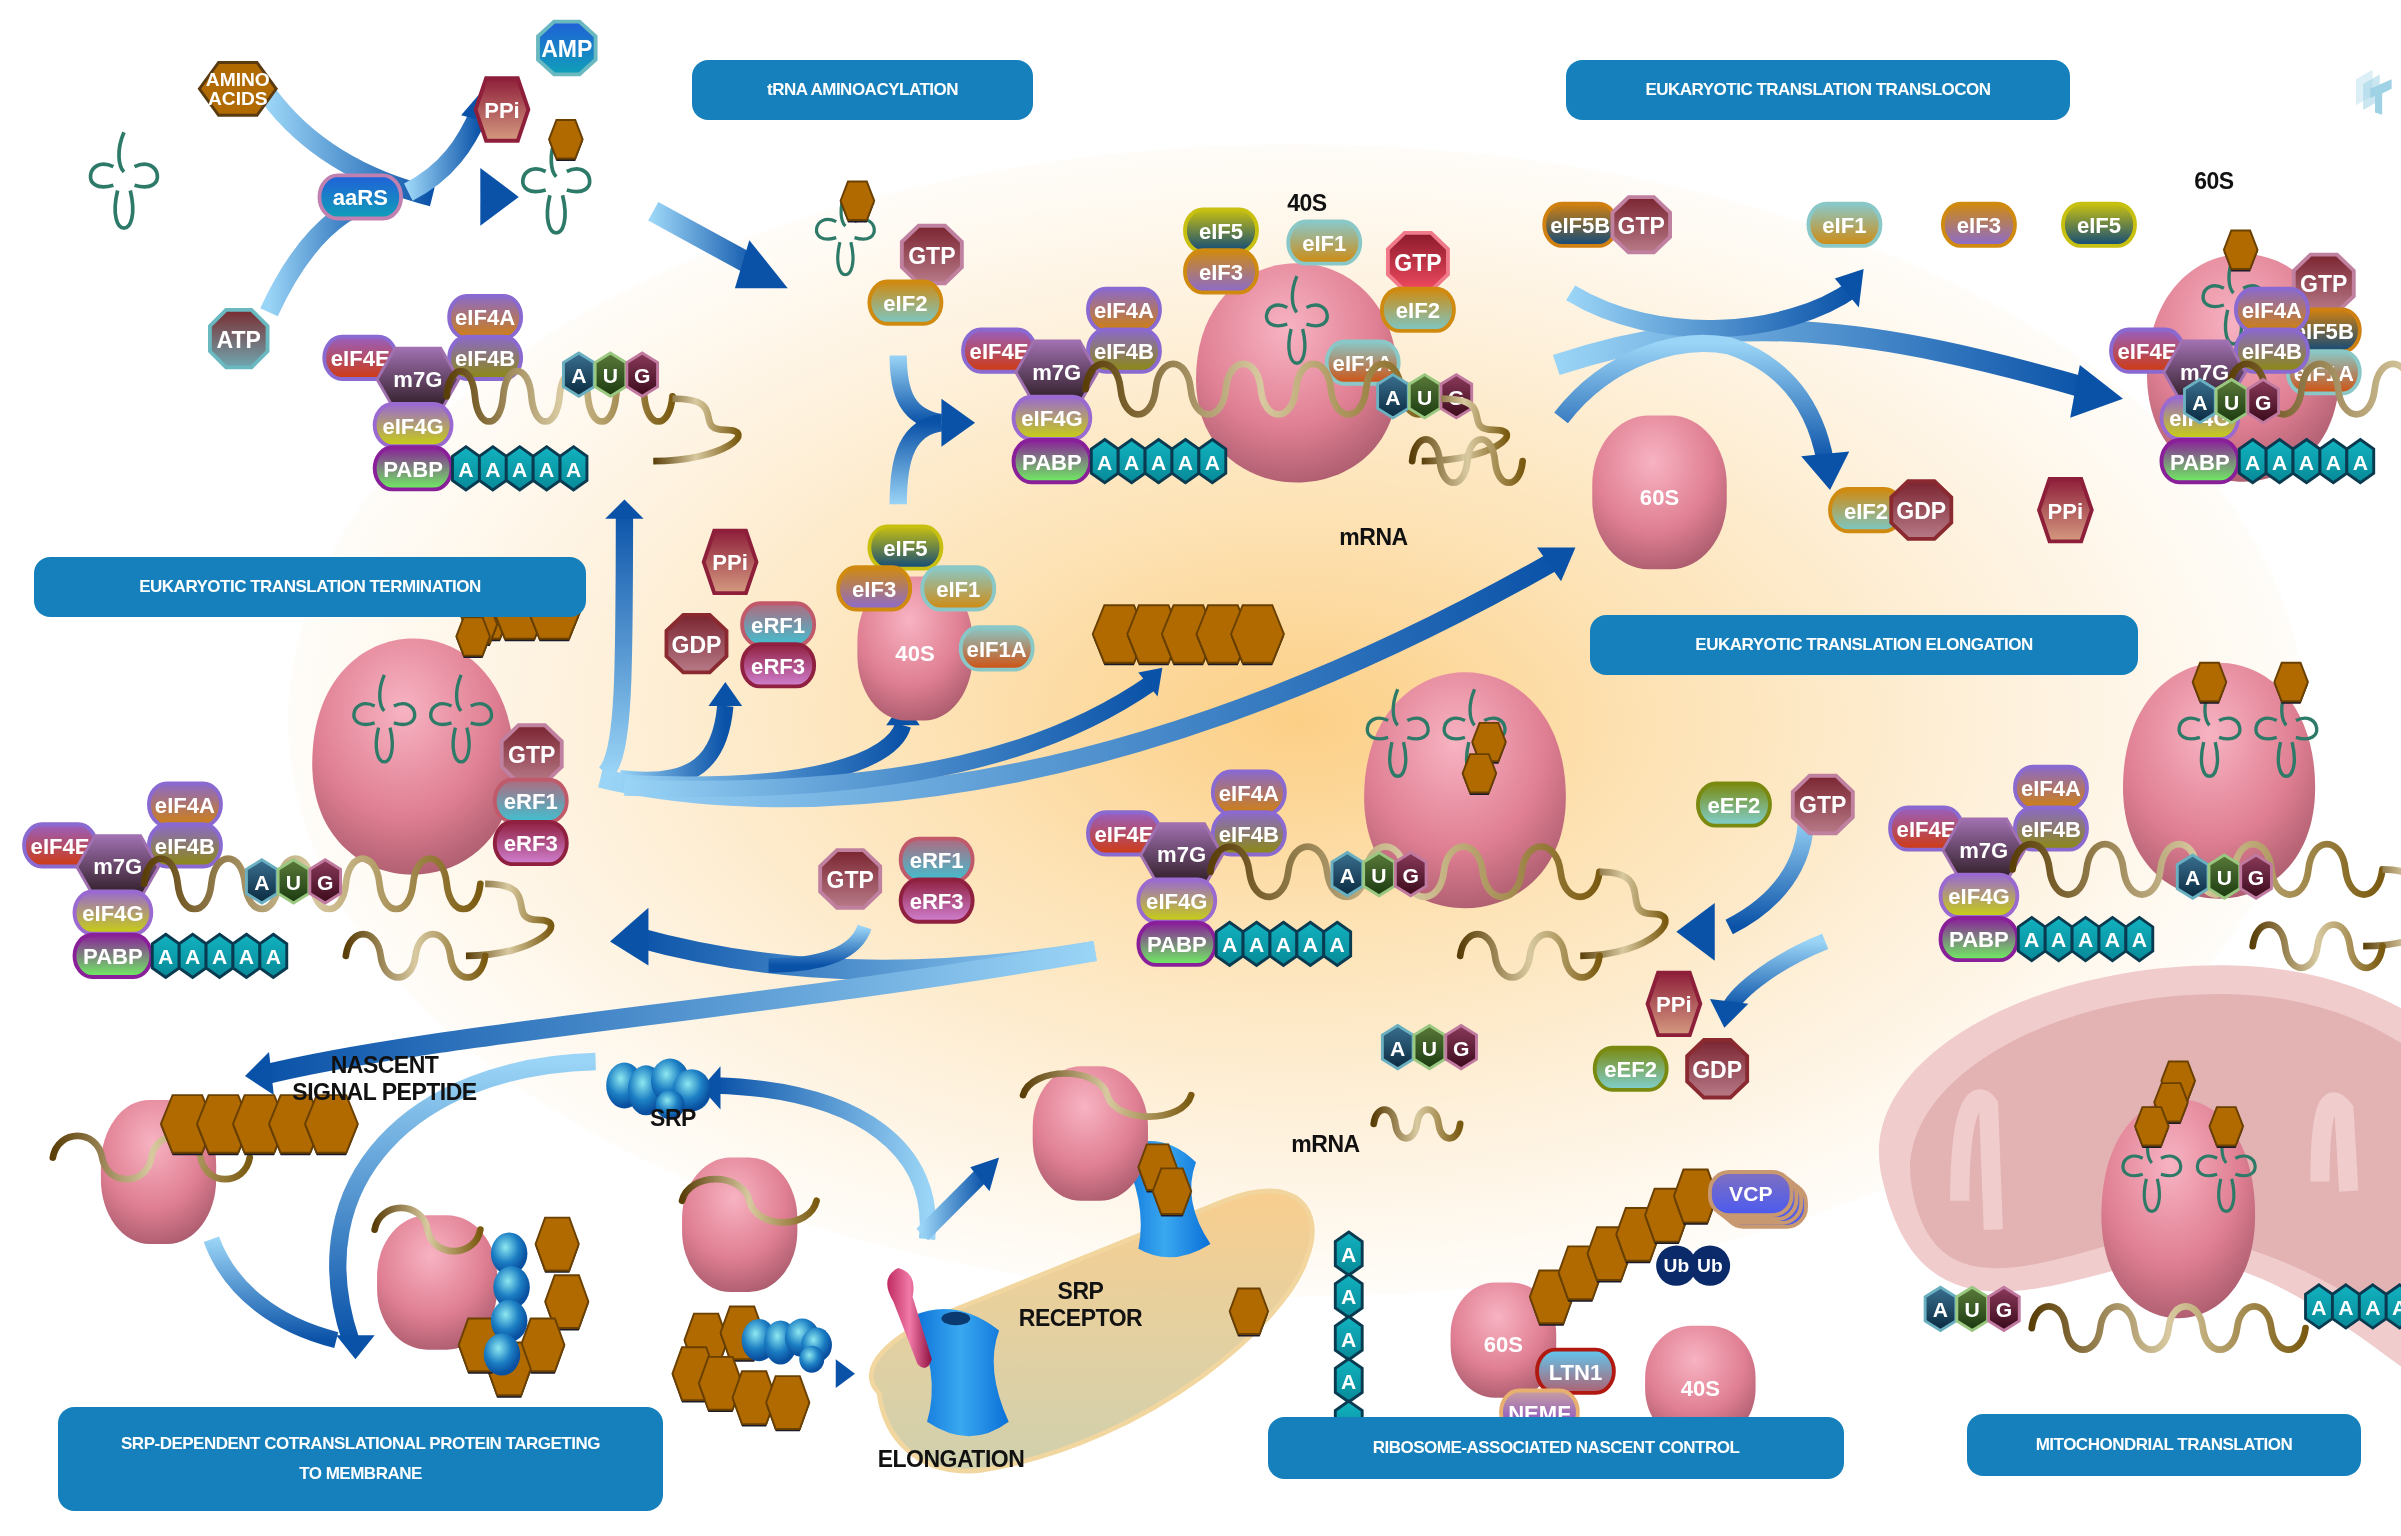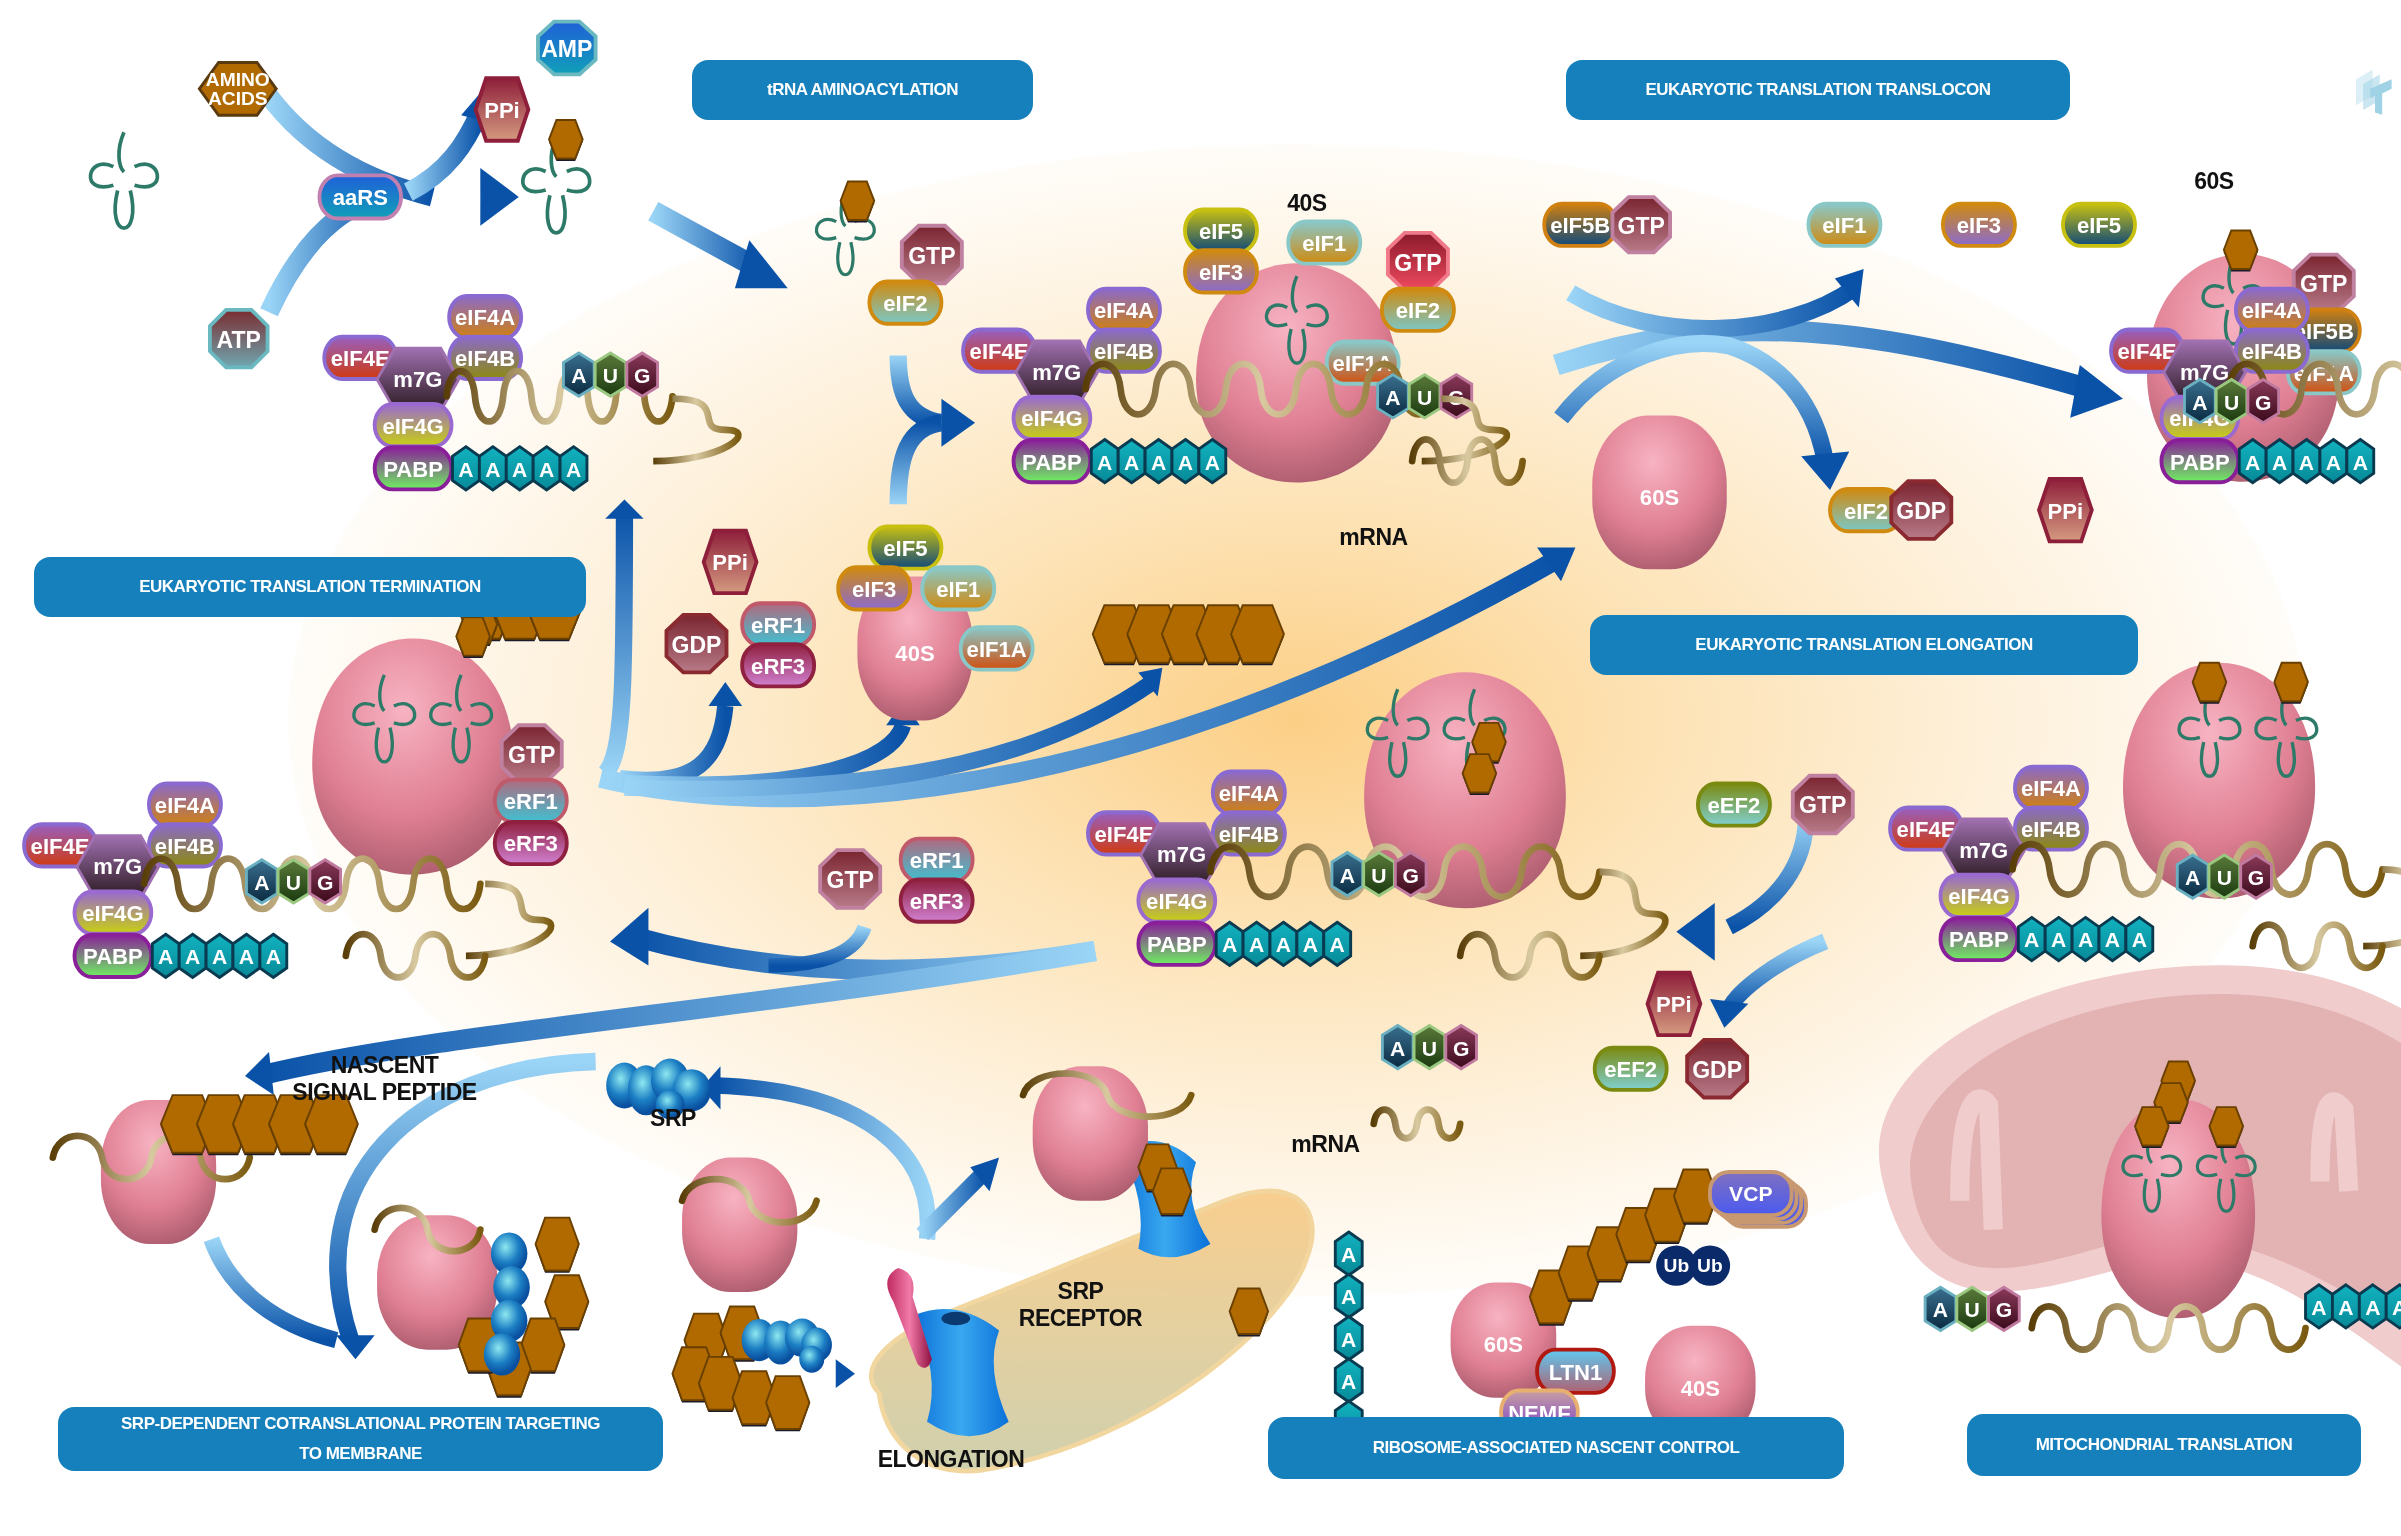--- a/index.html
+++ b/index.html
@@ -1418,21 +1418,21 @@
     </div>
   <div class="banner" style="left:1566px;top:60px;width:504px;height:60px;">
       <span>EUKARYOTIC TRANSLATION TRANSLOCON</span>
     </div>
   <div class="banner" style="left:34px;top:557px;width:552px;height:60px;text-align:center;">
       <span>EUKARYOTIC TRANSLATION TERMINATION</span>
     </div>
   <div class="banner" style="left:1590px;top:615px;width:548px;height:60px;">
       <span>EUKARYOTIC TRANSLATION ELONGATION</span>
     </div>
-  <div class="banner" style="left:58px;top:1407px;width:605px;height:64px;">
+  <div class="banner" style="left:58px;top:1407px;width:605px;height:104px;">
       <span style="display:block;width:480px;">SRP-DEPENDENT COTRANSLATIONAL PROTEIN TARGETING TO MEMBRANE</span>
     </div>
   <div class="banner" style="left:1268px;top:1417px;width:576px;height:62px;">
       <span>RIBOSOME-ASSOCIATED NASCENT CONTROL</span>
     </div>
   <div class="banner" style="left:1967px;top:1414px;width:394px;height:62px;">
       <span>MITOCHONDRIAL TRANSLATION</span>
     </div>
 
   <div class="label" style="left:1278px;top:190px;width:58px;">40S</div>

